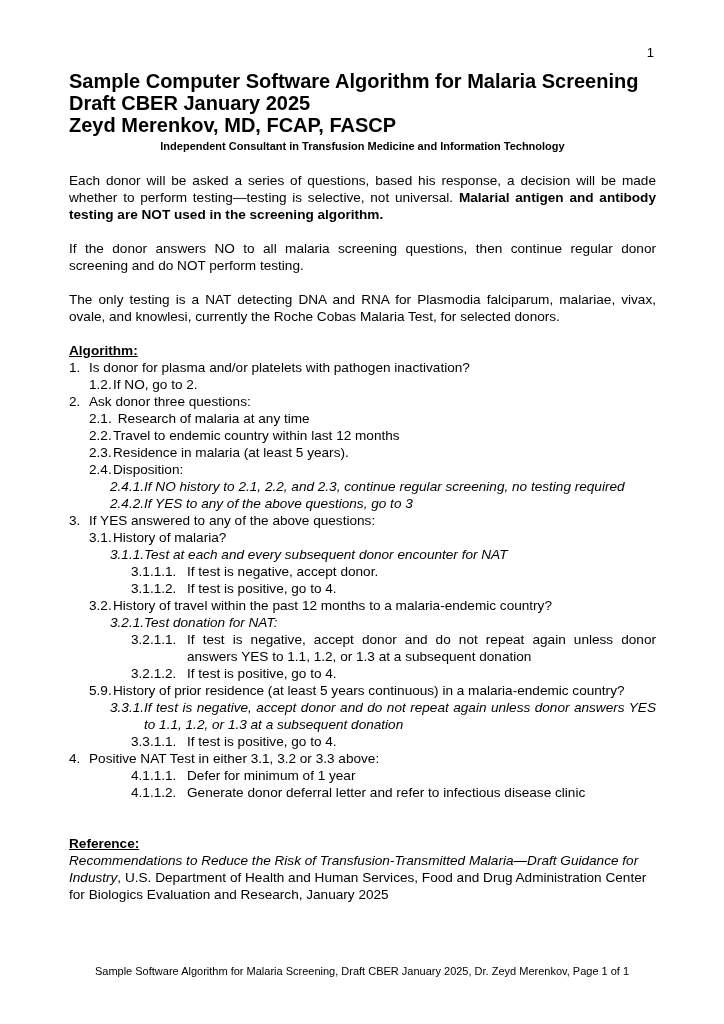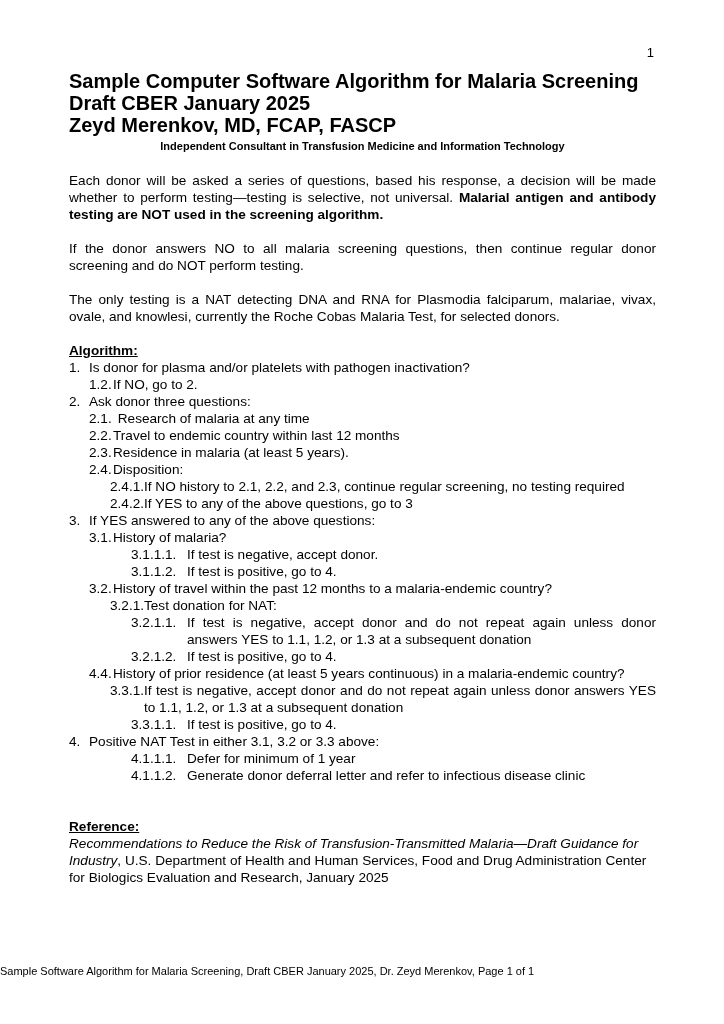--- a/index.html
+++ b/index.html
@@ -16,26 +16,26 @@
   .b { font-weight: bold; }
   .i { font-style: italic; }
   .h { font-weight: bold; font-size: 13.6px; line-height: 17px; margin: 0; text-decoration: underline; }
   .row { font-size: 13.6px; line-height: 17px; display: flex; }
   .num { flex: 0 0 auto; }
   .txt { flex: 1 1 auto; text-align: justify; }
   .l1 { padding-left: 0; }
   .l1 .num { width: 20px; }
   .l2 { padding-left: 20px; }
   .l2 .num { width: 21px; }
-  .l3 { padding-left: 41px; }
+  .l3 { padding-left: 41px; font-style: italic; }
   .l3 .num { width: 34px; }
   .l4 { padding-left: 62px; }
   .l4 .num { width: 56px; }
   .footer {
-    position: absolute; left: 0; right: 0; top: 964px; text-align: left;
+    position: absolute; left: 0; right: 0; top: 964px; text-align: center;
     font-size: 11px; line-height: 14px;
   }
 </style>
 </head>
 <body>
 
 <div class="page-num">1</div>
 
 <div class="content">
   <h1 class="title">Sample Computer Software Algorithm for Malaria Screening</h1>
@@ -90,20 +90,24 @@
         <span class="txt">If YES to any of the above questions, go to 3</span>
       </div>
     <div class="row l1">
         <span class="num">3.</span>
         <span class="txt">If YES answered to any of the above questions:</span>
       </div>
     <div class="row l2">
         <span class="num" style="width:24px">3.1.</span>
         <span class="txt">History of malaria?</span>
       </div>
+    <div class="row l3">
+        <span class="num">3.1.1.</span>
+        <span class="txt">Test at each and every subsequent donor encounter for NAT</span>
+      </div>
     <div class="row l4">
         <span class="num">3.1.1.1.</span>
         <span class="txt">If test is negative, accept donor.</span>
       </div>
     <div class="row l4">
         <span class="num">3.1.1.2.</span>
         <span class="txt">If test is positive, go to 4.</span>
       </div>
     <div class="row l2">
         <span class="num" style="width:24px">3.2.</span>
@@ -115,21 +119,21 @@
       </div>
     <div class="row l4">
         <span class="num">3.2.1.1.</span>
         <span class="txt">If test is negative, accept donor and do not repeat again unless donor answers YES to 1.1, 1.2, or 1.3 at a subsequent donation</span>
       </div>
     <div class="row l4">
         <span class="num">3.2.1.2.</span>
         <span class="txt">If test is positive, go to 4.</span>
       </div>
     <div class="row l2">
-        <span class="num" style="width:24px">4.4.</span>
+        <span class="num" style="width:24px">5.9.</span>
         <span class="txt">History of prior residence (at least 5 years continuous) in a malaria-endemic country?</span>
       </div>
     <div class="row l3">
         <span class="num">3.3.1.</span>
         <span class="txt">If test is negative, accept donor and do not repeat again unless donor answers YES to 1.1, 1.2, or 1.3 at a subsequent donation</span>
       </div>
     <div class="row l4">
         <span class="num">3.3.1.1.</span>
         <span class="txt">If test is positive, go to 4.</span>
       </div>

